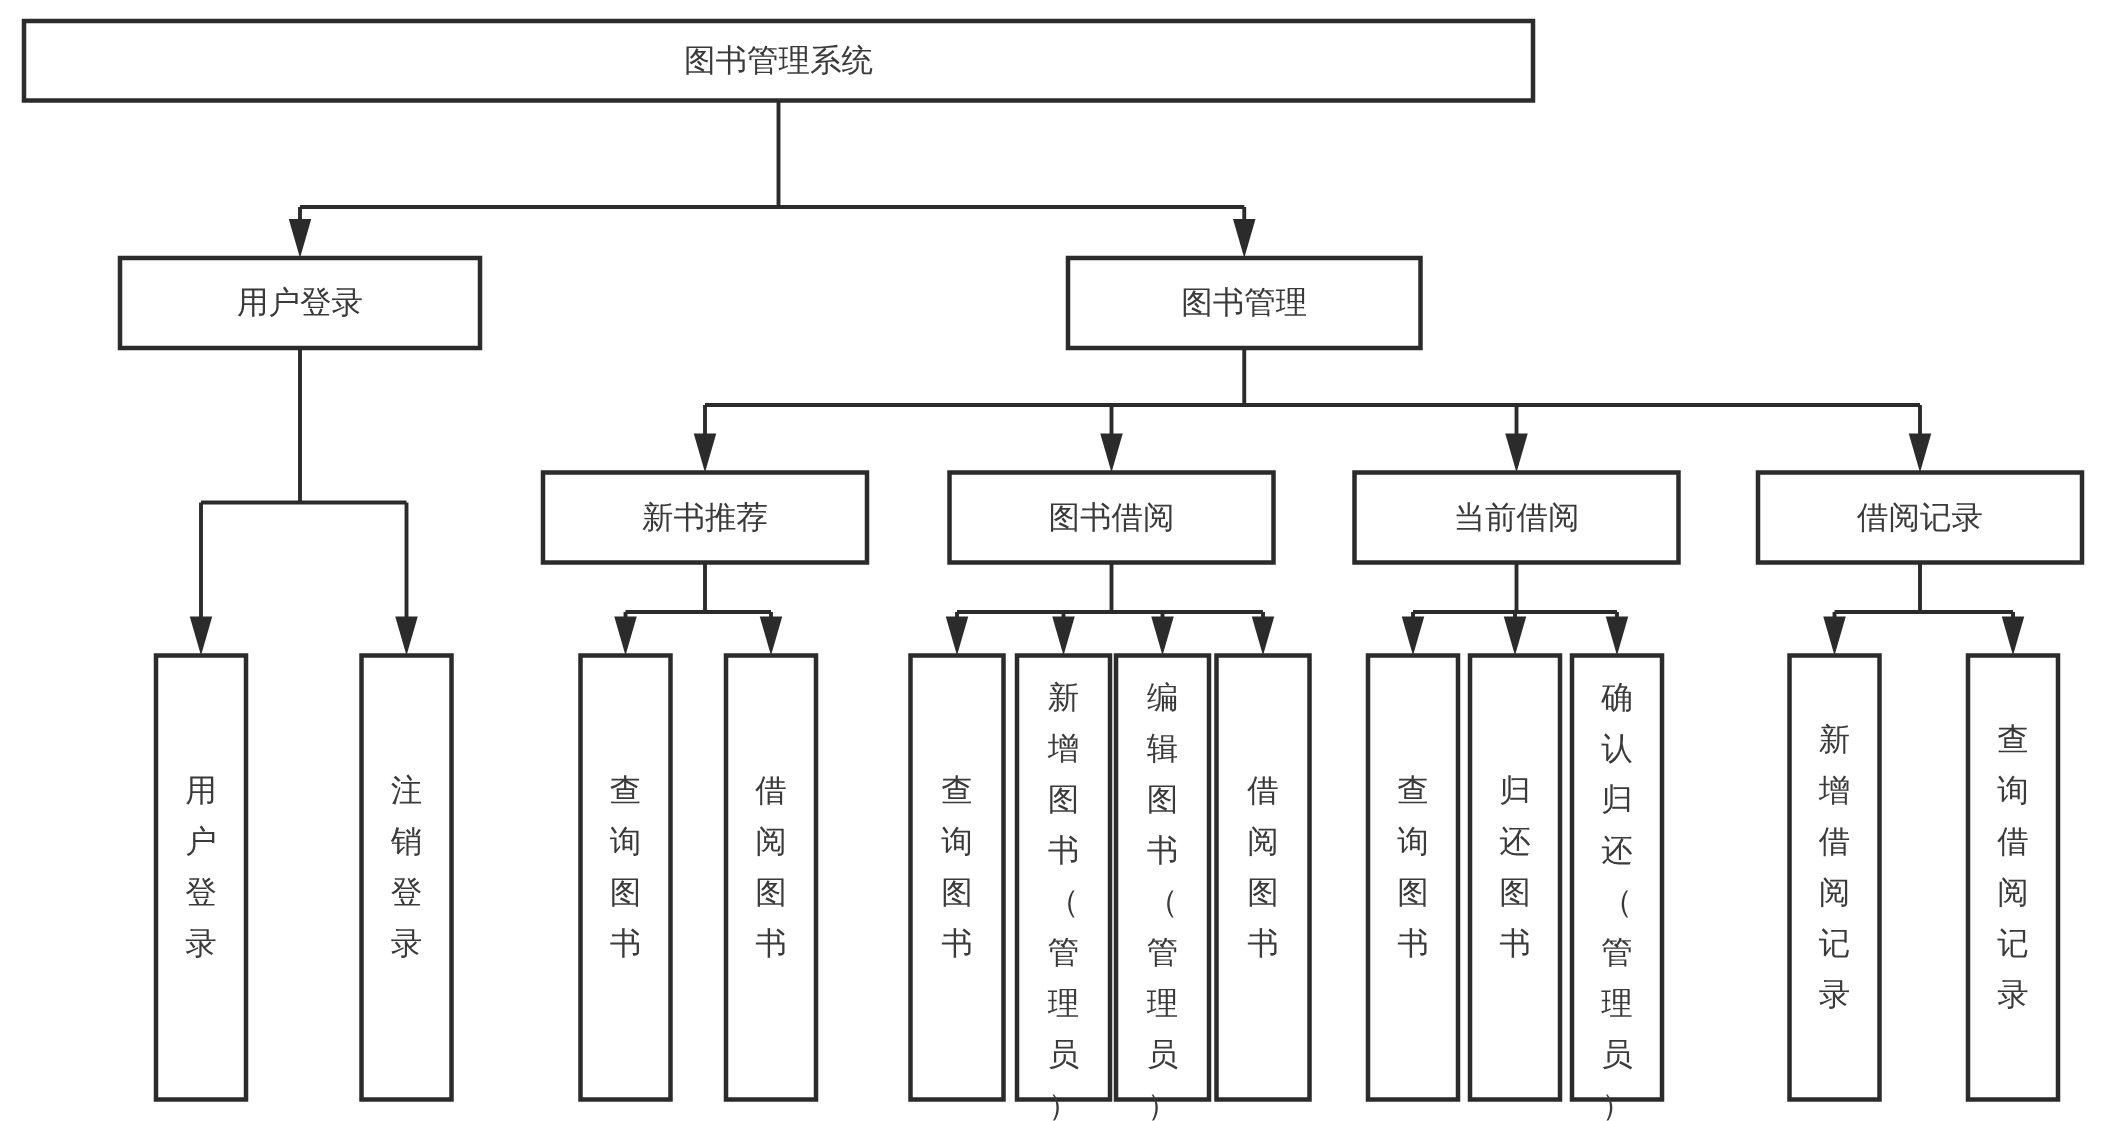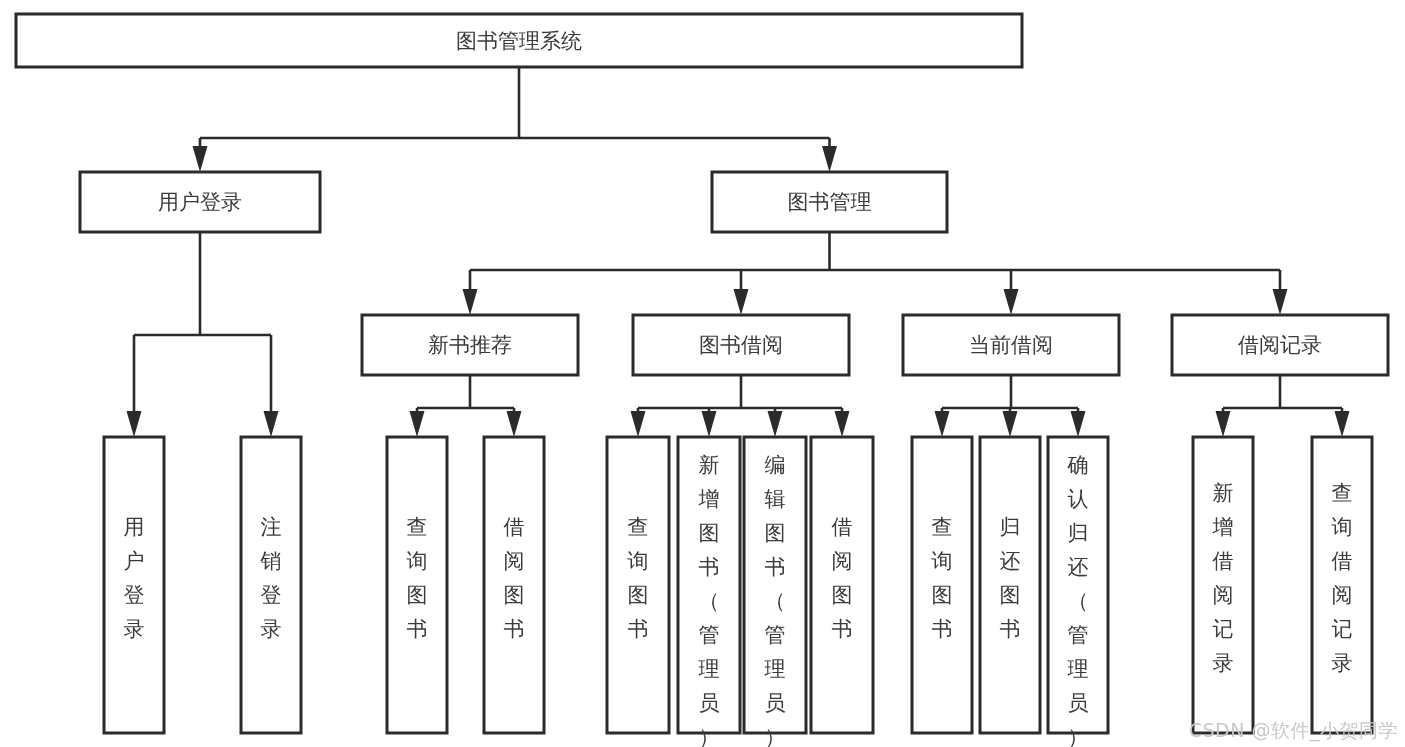--- a/index.html
+++ b/index.html
@@ -263,14 +263,13 @@
           <rect x="1312" y="437" width="60" height="296" class="node-box leaf"></rect>
           <text x="1342" y="500.22" class="leaf-label-char">查</text>
           <text x="1342" y="534.22" class="leaf-label-char">询</text>
           <text x="1342" y="568.22" class="leaf-label-char">借</text>
           <text x="1342" y="602.22" class="leaf-label-char">阅</text>
           <text x="1342" y="636.22" class="leaf-label-char">记</text>
           <text x="1342" y="670.22" class="leaf-label-char">录</text>
         </g>
       </g>
   </svg>
-  <div class="watermark">CSDN @软件_小贺同学</div>
 </div>
 
 </body></html>

